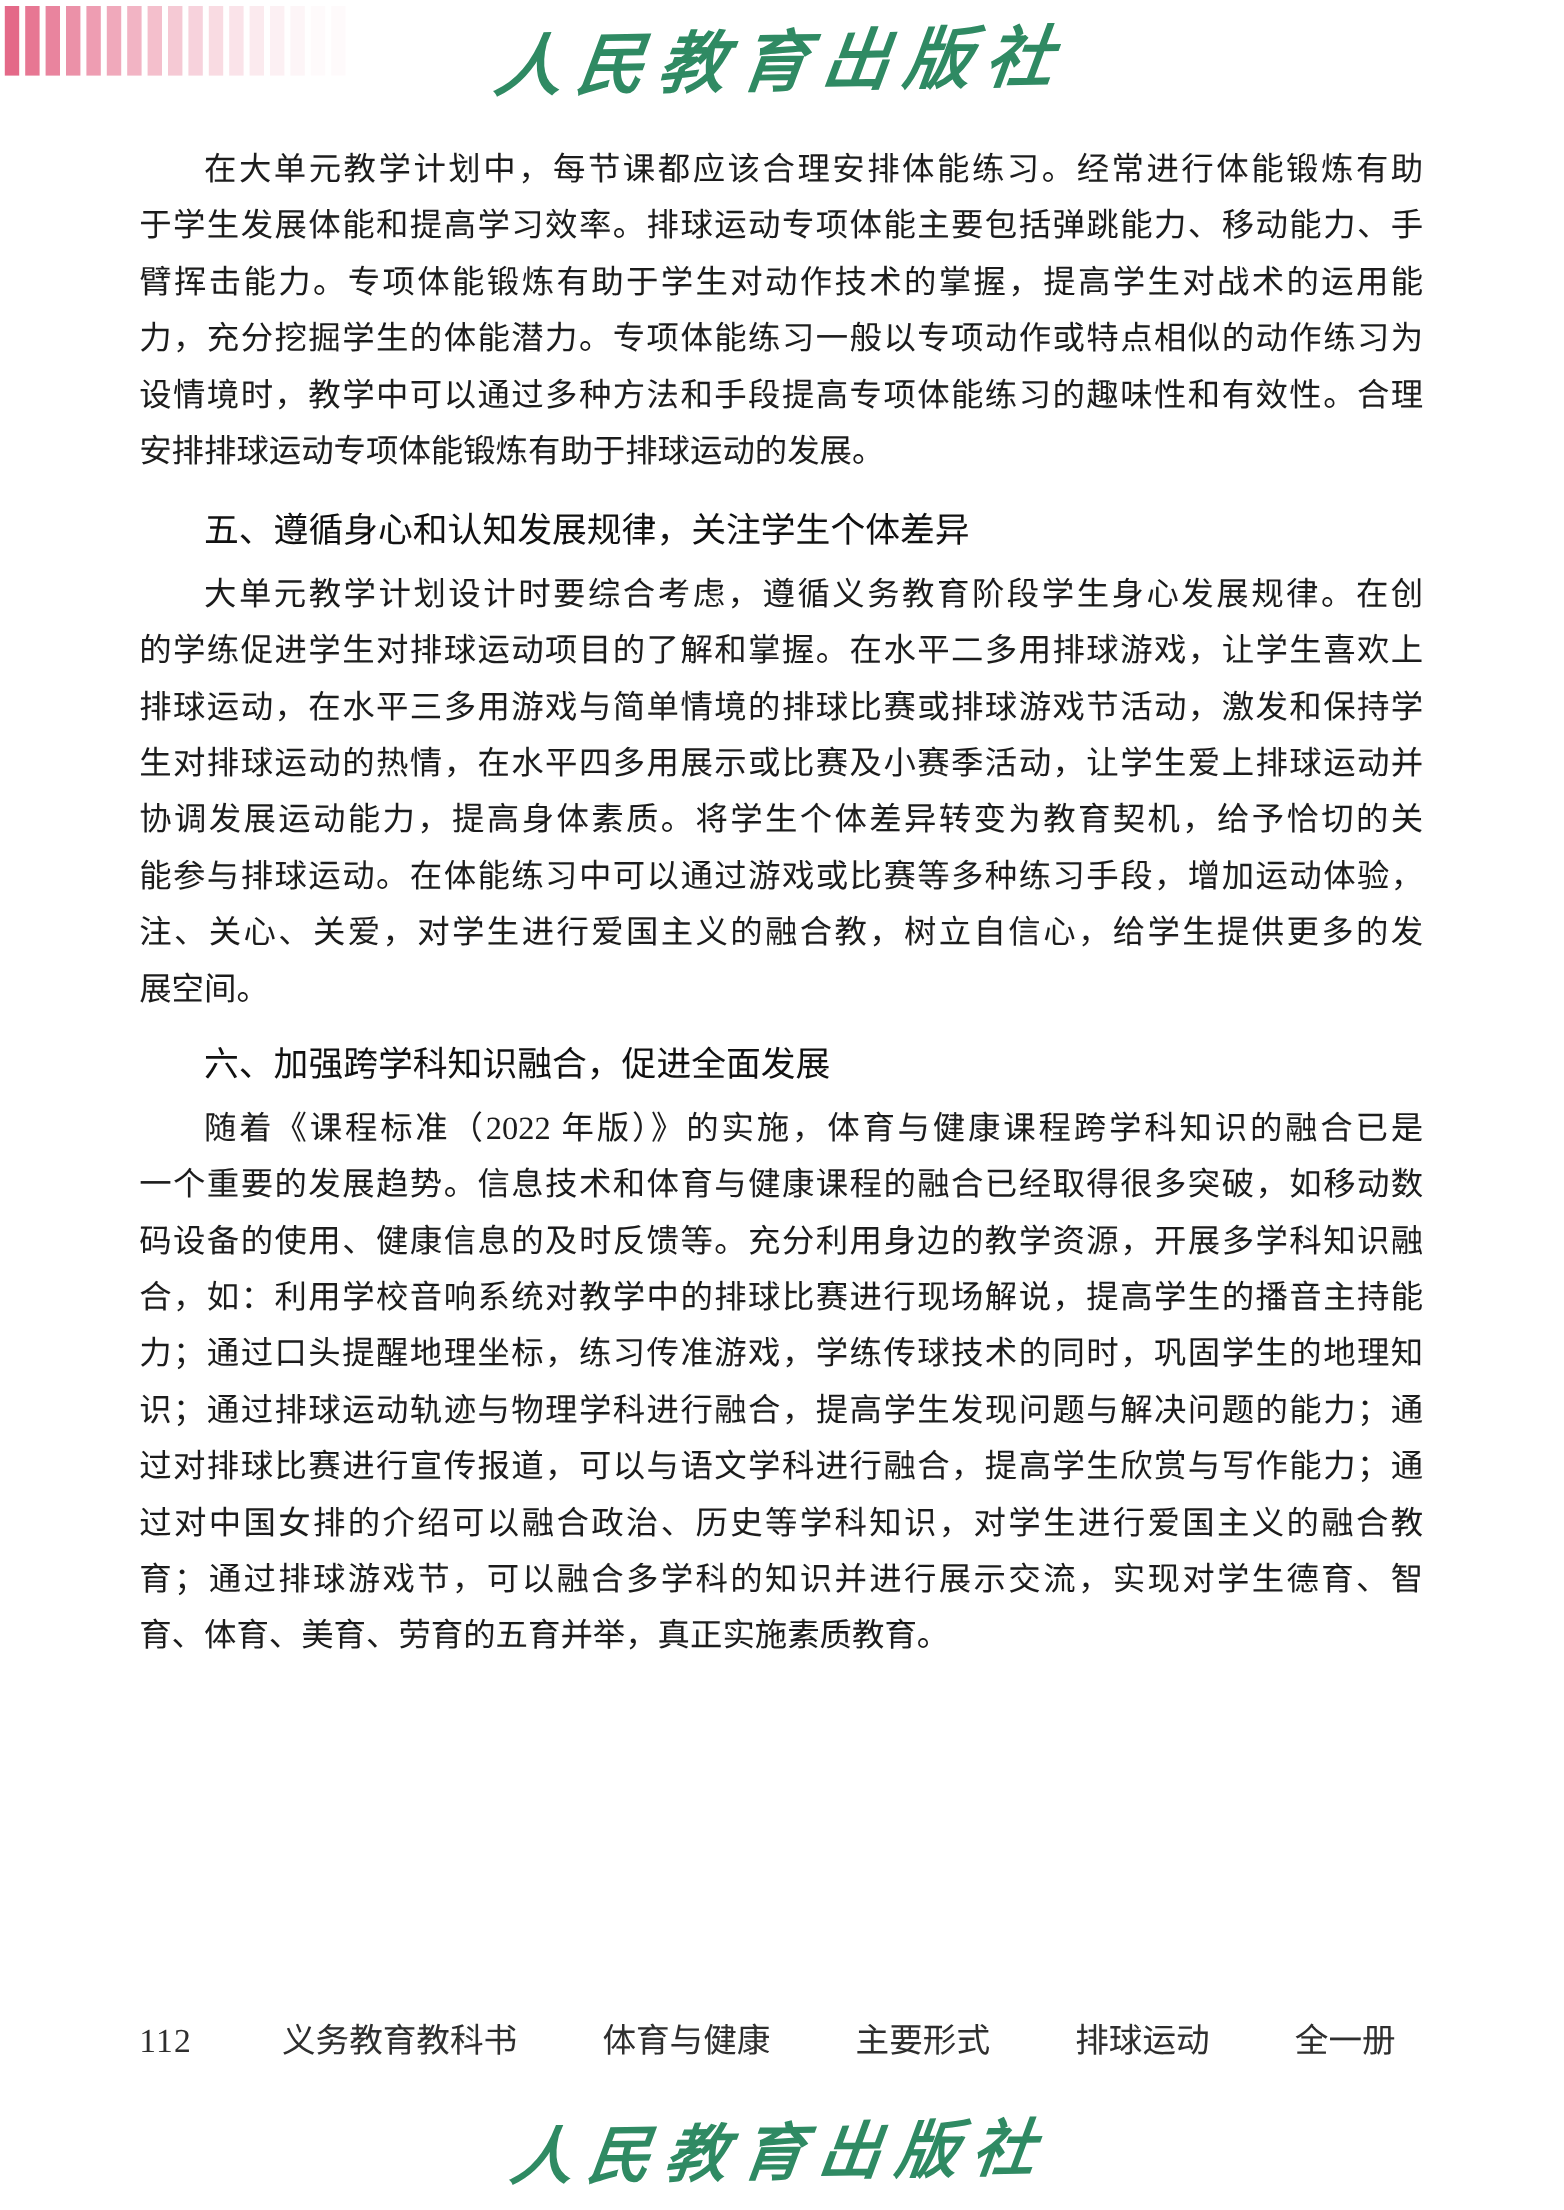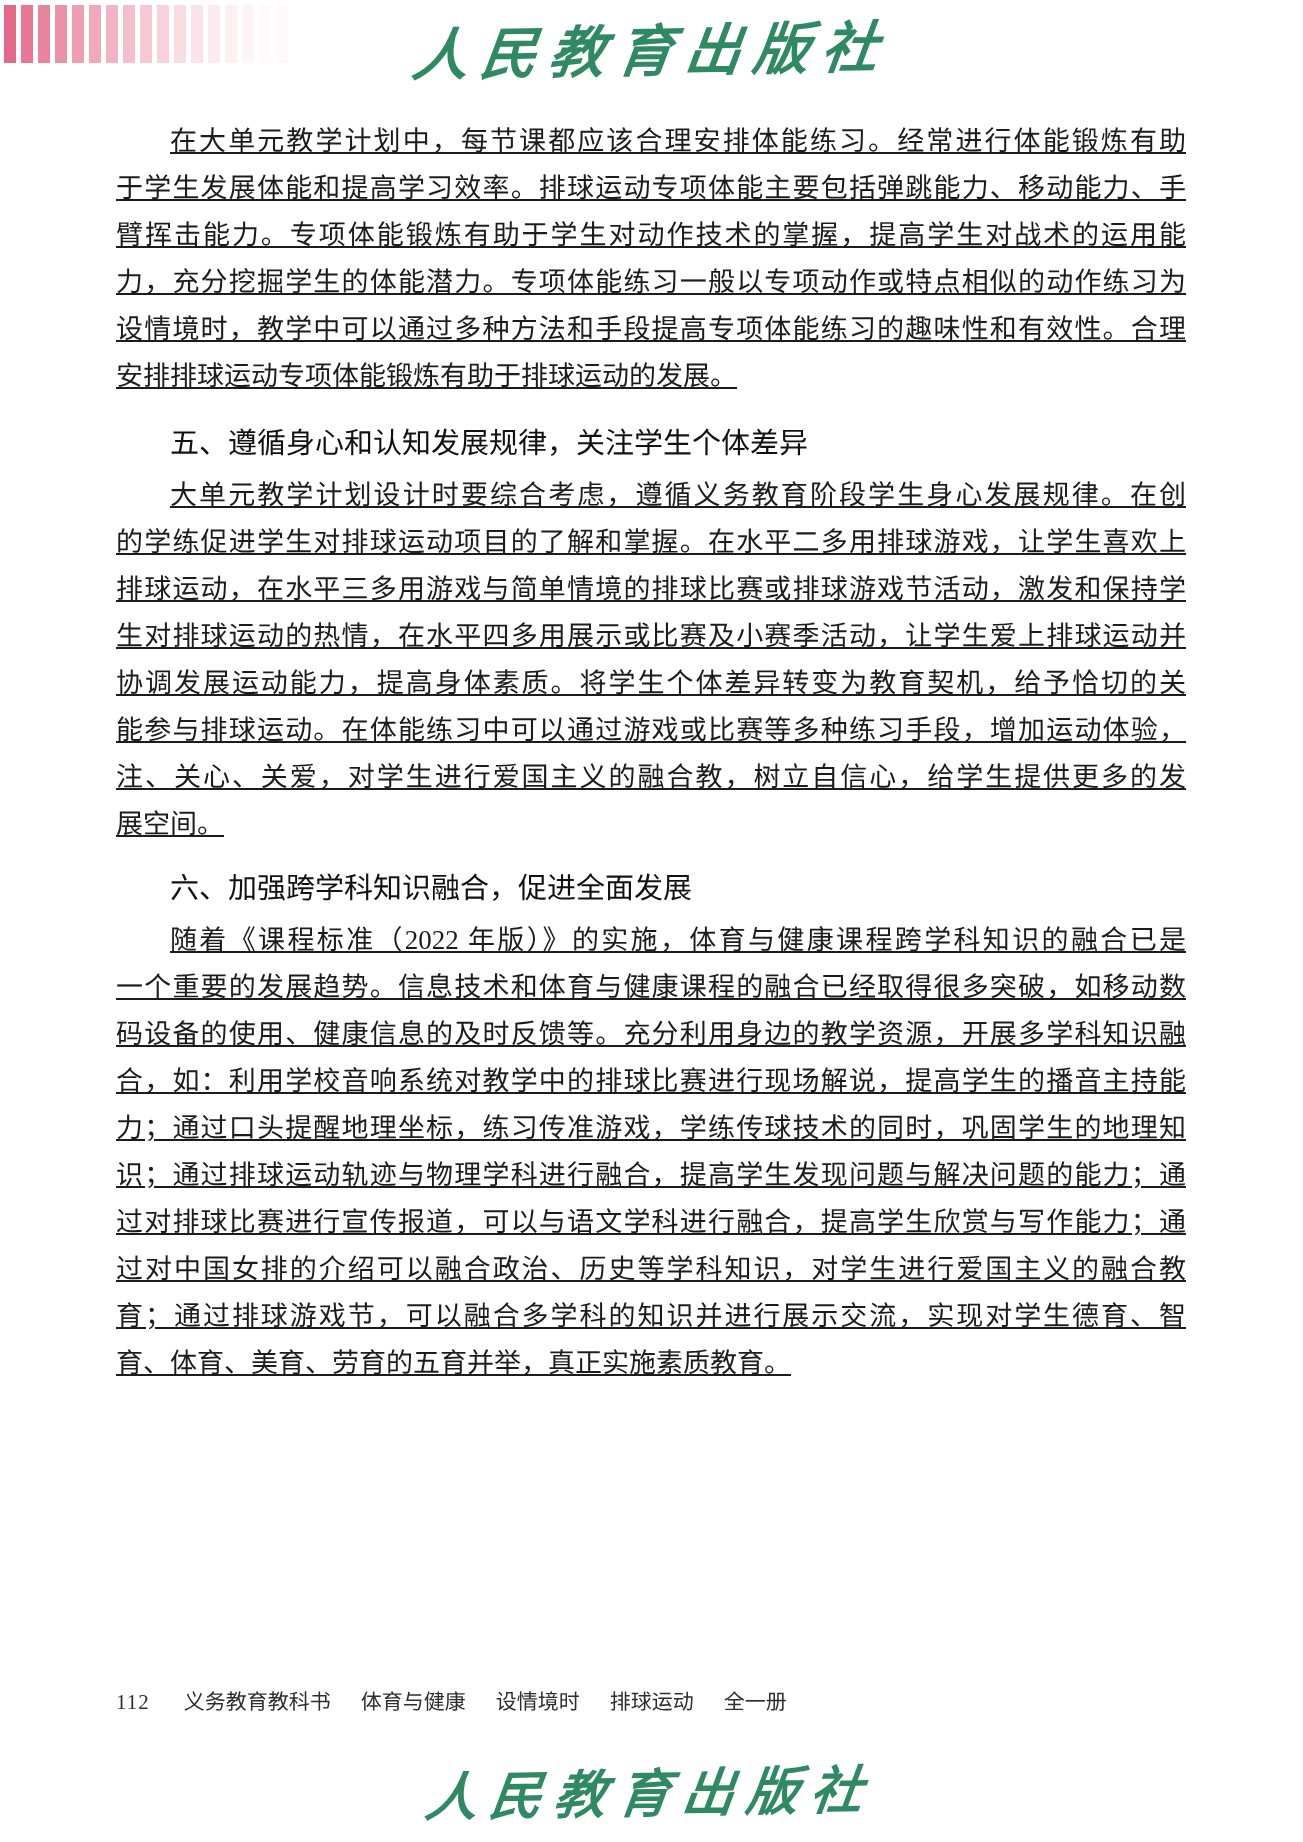--- a/index.html
+++ b/index.html
@@ -19,21 +19,21 @@
     position:absolute;left:0;right:0;text-align:center;
     font-family:"DejaVu Serif","Liberation Serif",serif;
     font-style:italic;font-weight:bold;
     letter-spacing:12px;
   }
   .logo-inner{display:inline-block;transform:skewX(-8deg) rotate(-1deg);}
   .logo-top{top:6px;font-size:56px;}
   .logo-bottom{top:1752px;font-size:52px;}
   
   .content{position:absolute;left:116px;width:1070px;top:118px;}
-  .para{margin:0;text-decoration:underline;}
+  .para{margin:0;}
   .ln{
     height:47px;line-height:47px;font-size:27px;
     text-align:justify;text-align-last:justify;
     text-justify:inter-character;
     overflow:hidden;white-space:nowrap;
   }
   .ln.indent{text-indent:54px;}
   .ln.last{text-align-last:left;}
   .heading{
     height:47px;line-height:47px;
@@ -41,22 +41,22 @@
     font-weight:400;font-size:29px;color:#111;
     text-indent:54px;white-space:nowrap;overflow:hidden;
   }
   .heading.h5{margin-top:20px;}
   .heading.h6{margin-top:17px;}
   .p2{margin-top:5px;}
   .p3{margin-top:5px;}
   
   .footer{
     position:absolute;left:116px;top:1688px;
-    font-size:21px;line-height:28px;color:#2e2e2e;
-    display:flex;align-items:baseline;
+    font-size:28px;line-height:28px;color:#2e2e2e;
+    display:flex;align-items:baseline;gap:41px;
   }
   .footer .pagenum{margin-right:34px;letter-spacing:1px;}
   .footer .fitem{margin-right:30px;}
 </style>
 </head>
 <body>
 
 <div class="page">
 
   <div class="bars"><div class="bar" style="background: rgb(226, 92, 126); opacity: 0.92;"></div><div class="bar" style="background: rgb(226, 92, 126); opacity: 0.835;"></div><div class="bar" style="background: rgb(226, 92, 126); opacity: 0.753;"></div><div class="bar" style="background: rgb(226, 92, 126); opacity: 0.674;"></div><div class="bar" style="background: rgb(226, 92, 126); opacity: 0.599;"></div><div class="bar" style="background: rgb(226, 92, 126); opacity: 0.527;"></div><div class="bar" style="background: rgb(226, 92, 126); opacity: 0.458;"></div><div class="bar" style="background: rgb(226, 92, 126); opacity: 0.394;"></div><div class="bar" style="background: rgb(226, 92, 126); opacity: 0.333;"></div><div class="bar" style="background: rgb(226, 92, 126); opacity: 0.275;"></div><div class="bar" style="background: rgb(226, 92, 126); opacity: 0.222;"></div><div class="bar" style="background: rgb(226, 92, 126); opacity: 0.174;"></div><div class="bar" style="background: rgb(226, 92, 126); opacity: 0.13;"></div><div class="bar" style="background: rgb(226, 92, 126); opacity: 0.091;"></div><div class="bar" style="background: rgb(226, 92, 126); opacity: 0.057;"></div><div class="bar" style="background: rgb(226, 92, 126); opacity: 0.03;"></div><div class="bar" style="background: rgb(226, 92, 126); opacity: 0.03;"></div></div>
@@ -103,21 +103,21 @@
       <div class="ln">育；通过排球游戏节，可以融合多学科的知识并进行展示交流，实现对学生德育、智</div>
       <div class="ln last">育、体育、美育、劳育的五育并举，真正实施素质教育。</div>
     </div>
 
   </div>
 
   <div class="footer">
     <span class="pagenum">112</span>
     <span class="fitem">义务教育教科书</span>
     <span class="fitem">体育与健康</span>
-    <span class="fitem">设情境时</span>
+    <span class="fitem">主要形式</span>
     <span class="fitem">排球运动</span>
     <span class="fitem">全一册</span>
   </div>
 
   <div class="logo logo-bottom" style="color: rgb(47, 138, 99);">
     <span class="logo-inner">人民教育出版社</span>
   </div>
 
 </div>
 

